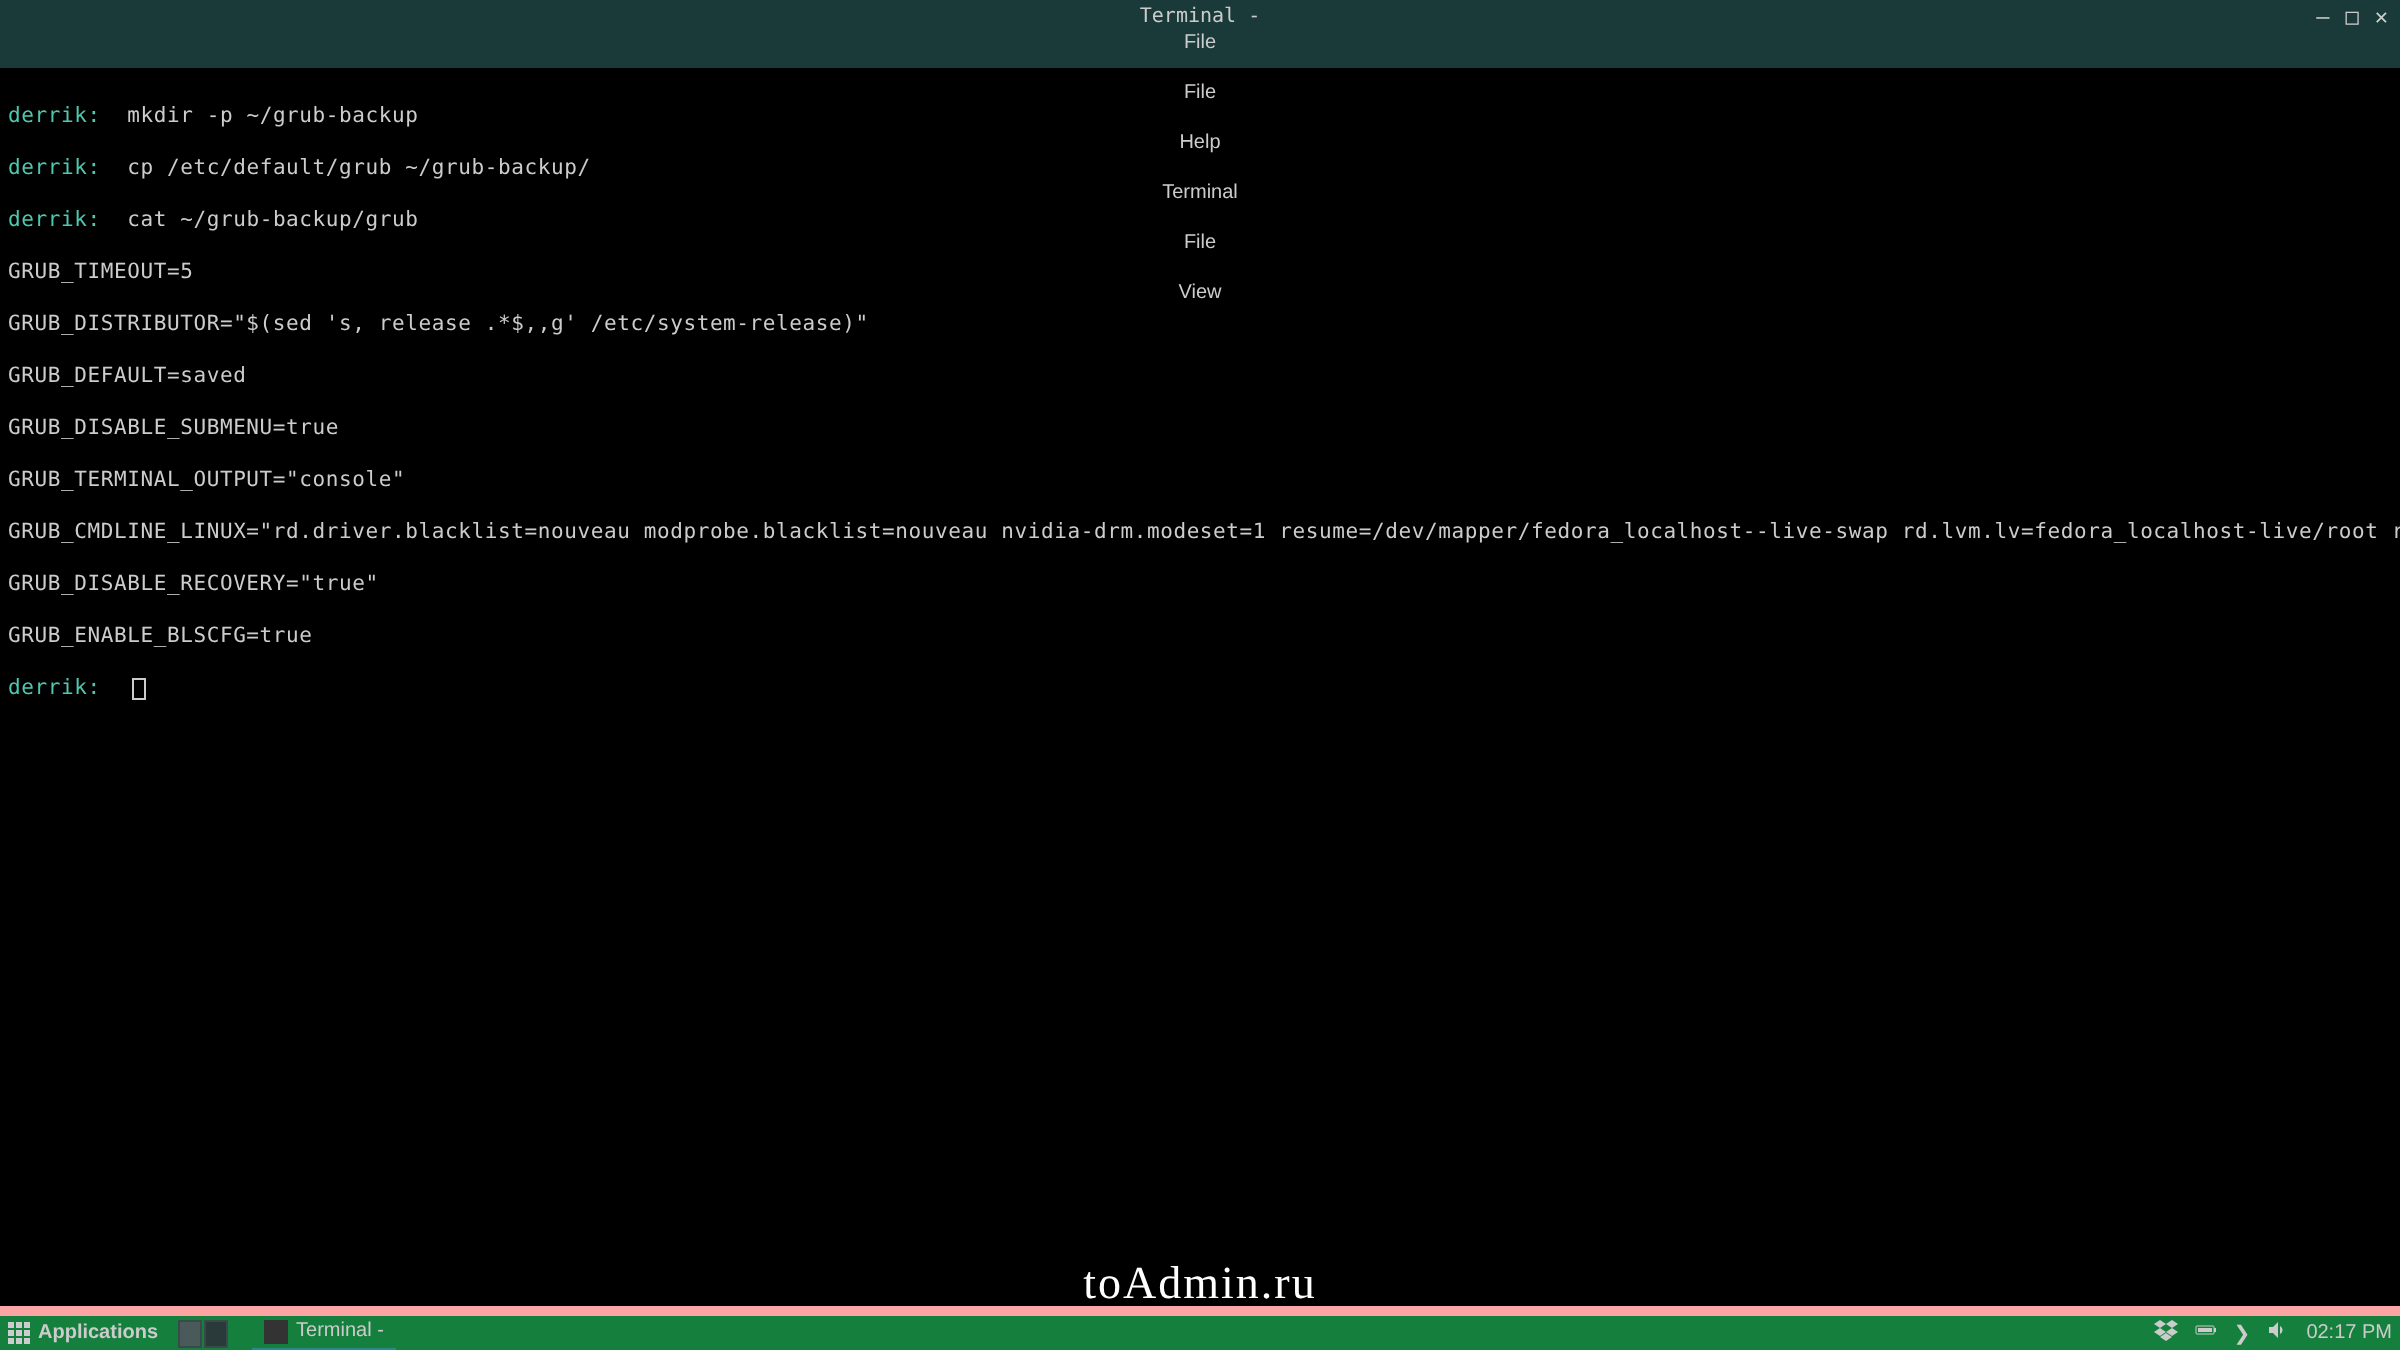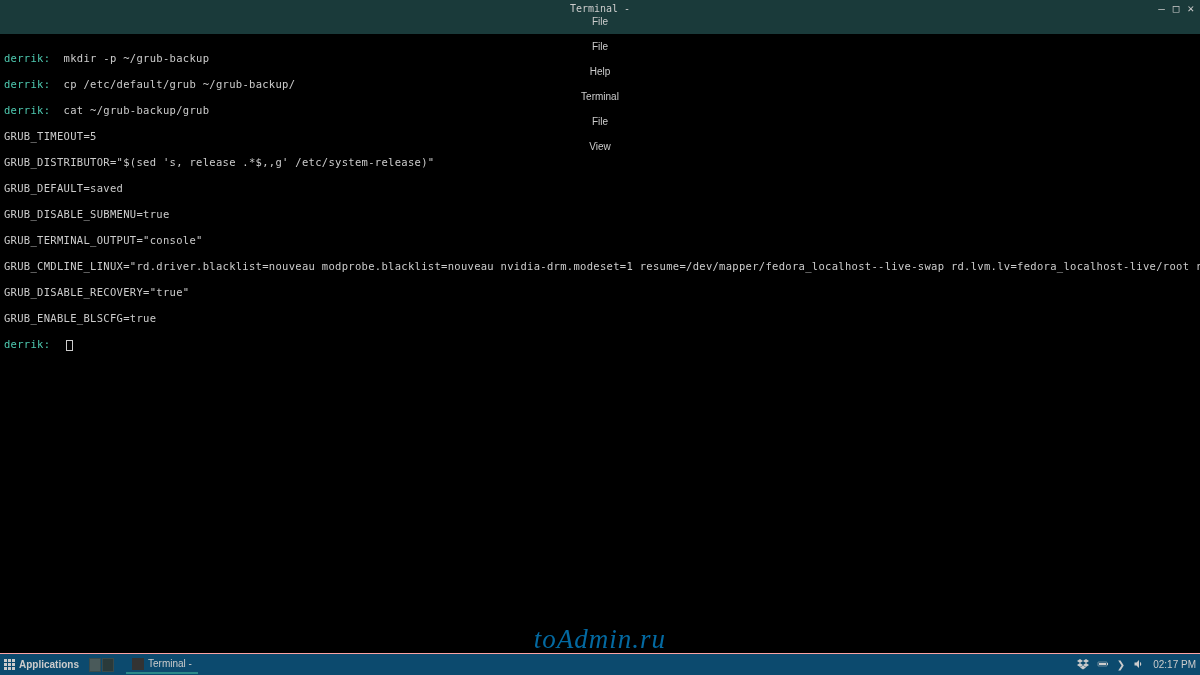--- a/index.html
+++ b/index.html
@@ -76,22 +76,22 @@
       border: 1px solid #ccc;
       vertical-align: middle;
       margin-left: 2px;
     }
     .taskbar {
       position: absolute;
       bottom: 0;
       left: 0;
       right: 0;
       height: 22px;
-      background: #0c4a6e;
-      border-top: 1px solid #fca5a5;
+      background: #15803d;
+      border-top: 5px solid #fca5a5;
       display: flex;
       align-items: center;
       padding: 0 4px;
       font-family: sans-serif;
     }
     .taskbar-left {
       display: flex;
       align-items: center;
       gap: 6px;
     }
@@ -151,23 +151,22 @@
     .tray-icon {
       cursor: pointer;
       color: #ccc;
     }
     .watermark {
       position: absolute;
       bottom: 20px;
       left: 50%;
       transform: translateX(-50%);
       font-family: cursive, serif;
-      font-size: 27px;
-      font-style: italic;
-      color: #0369a1;
+      font-size: 23px;
+      color: #ffffff;
       pointer-events: none;
       letter-spacing: 1px;
     }
     .line { display: block; margin-top: 14px; }
   </style>
 </head>
 <body>
 
 <div class="titlebar">
   <span class="titlebar-title">Terminal -</span>

